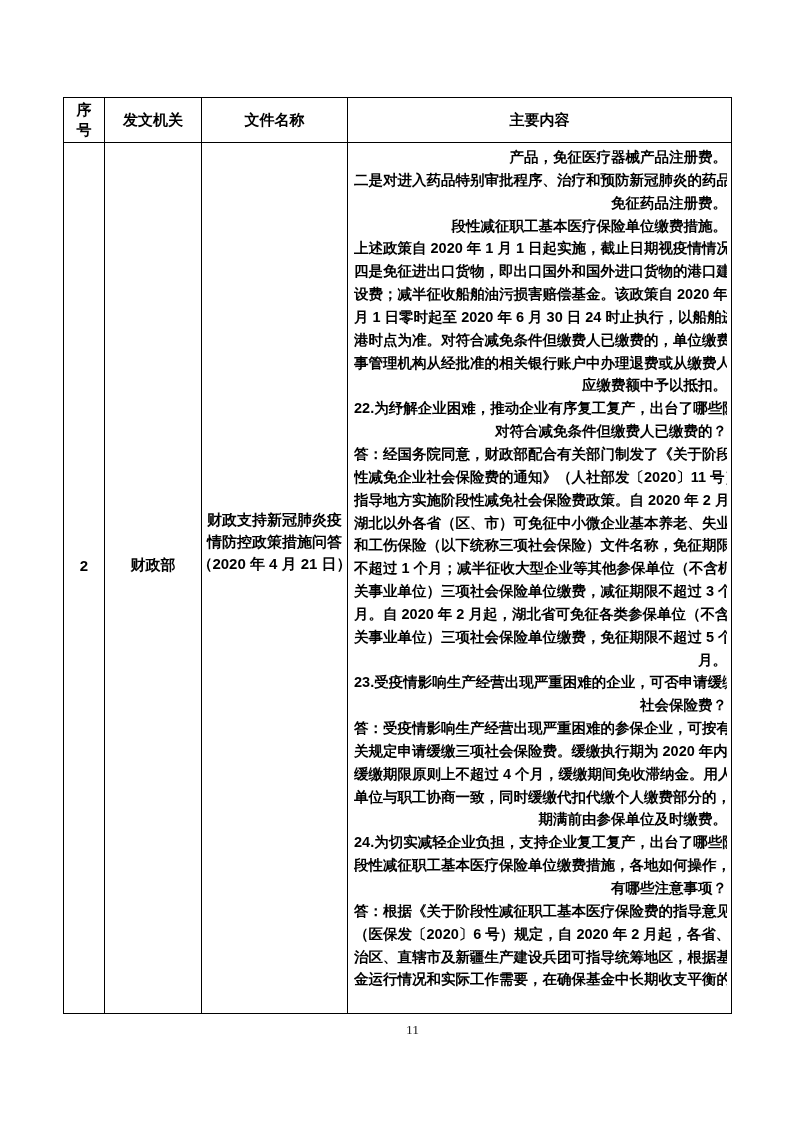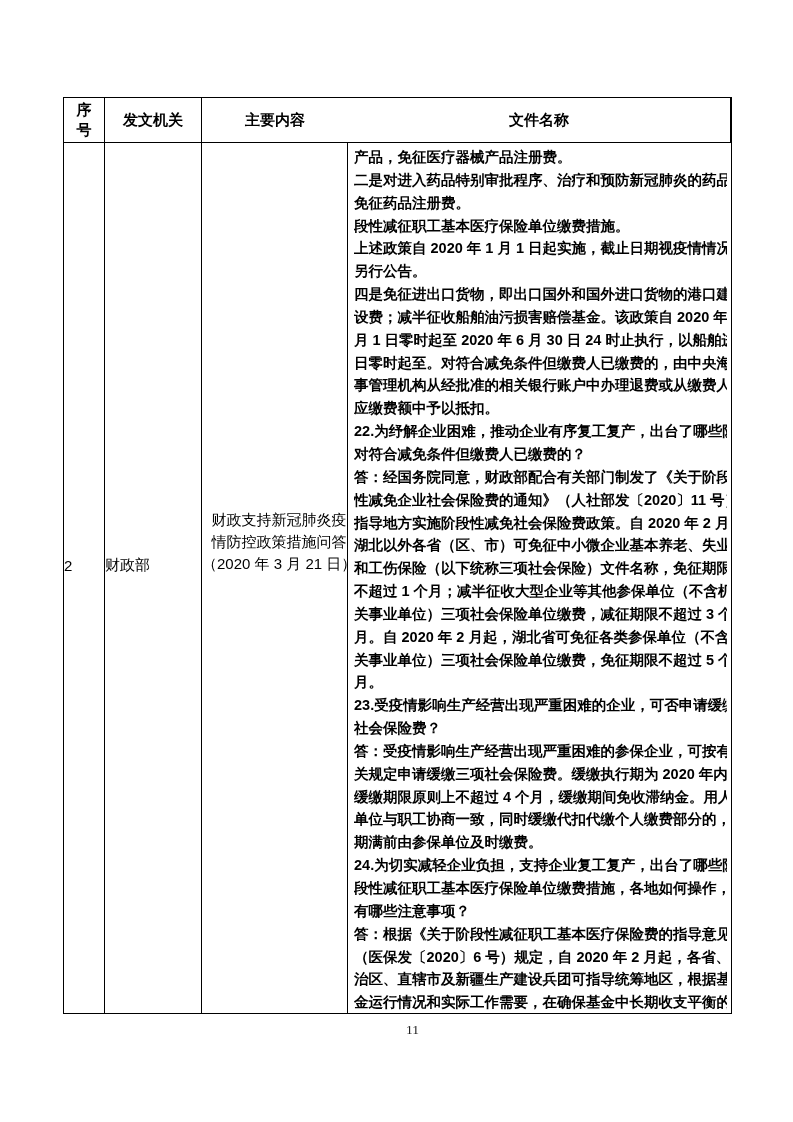--- a/index.html
+++ b/index.html
@@ -37,34 +37,35 @@
     align-items: center;
     justify-content: center;
     font-weight: bold;
     font-size: 15px;
     line-height: 20px;
     text-align: center;
   }
   .vcenter {
     display: flex;
     flex-direction: column;
-    align-items: flex-start;
+    align-items: center;
     justify-content: center;
-    font-weight: normal;
+    font-weight: bold;
     font-size: 15px;
     text-align: center;
   }
   .seq-cell   { padding-bottom: 26px; }
   .agency-cell{ padding-bottom: 26px; }
   .name-cell  { padding-bottom: 72px; }
   .name-cell .name-lines { line-height: 22px; }
   .name-lines div { white-space: nowrap; }
   .content-cell {
     padding: 3px 4px 0 6px;
     font-weight: bold;
+    text-align: right;
   }
   .content-cell .cline,
   .content-lines .cline {
     font-size: 14.5px;
     line-height: 22.85px;
     height: 22.85px;
     white-space: nowrap;
     overflow: hidden;
     letter-spacing: 0px;
   }
@@ -87,55 +88,54 @@
 
     <div class="cell head">
         <div>序</div>
         <div>号</div>
       </div>
 
     <div class="cell head">
       <span>发文机关</span>
     </div>
 
+    <div class="cell head">
+      <span>文件名称</span>
+    </div>
+
     <div class="cell head last-col">
       <span>主要内容</span>
-    </div>
-
-    <div class="cell head">
-      <span>文件名称</span>
     </div>
 
     <div class="cell vcenter seq-cell last-row">
       <span>2</span>
     </div>
 
     <div class="cell vcenter agency-cell last-row">
       <span>财政部</span>
     </div>
 
     <div class="cell vcenter name-cell last-row">
       <div class="name-lines">
           <div>财政支持新冠肺炎疫</div>
           <div>情防控政策措施问答</div>
-          <div>（2020 年 3 月 21 日）</div>
+          <div>（2020 年 4 月 21 日）</div>
         </div>
     </div>
 
     <div class="cell content-cell last-col last-row">
         <div class="cline">产品，免征医疗器械产品注册费。</div>
         <div class="cline">二是对进入药品特别审批程序、治疗和预防新冠肺炎的药品</div>
         <div class="cline">免征药品注册费。</div>
         <div class="cline">段性减征职工基本医疗保险单位缴费措施。</div>
         <div class="cline">上述政策自 2020 年 1 月 1 日起实施，截止日期视疫情情况</div>
-        <div class="cline">另行公告。</div>
         <div class="cline">四是免征进出口货物，即出口国外和国外进口货物的港口建</div>
         <div class="cline">设费；减半征收船舶油污损害赔偿基金。该政策自 2020 年 3</div>
         <div class="cline">月 1 日零时起至 2020 年 6 月 30 日 24 时止执行，以船舶进出</div>
-        <div class="cline">日零时起至。对符合减免条件但缴费人已缴费的，由中央海</div>
+        <div class="cline">港时点为准。对符合减免条件但缴费人已缴费的，单位缴费</div>
         <div class="cline">事管理机构从经批准的相关银行账户中办理退费或从缴费人</div>
         <div class="cline">应缴费额中予以抵扣。</div>
         <div class="cline">22.为纾解企业困难，推动企业有序复工复产，出台了哪些阶</div>
         <div class="cline">对符合减免条件但缴费人已缴费的？</div>
         <div class="cline">答：经国务院同意，财政部配合有关部门制发了《关于阶段</div>
         <div class="cline">性减免企业社会保险费的通知》（人社部发〔2020〕11 号），</div>
         <div class="cline">指导地方实施阶段性减免社会保险费政策。自 2020 年 2 月起，</div>
         <div class="cline">湖北以外各省（区、市）可免征中小微企业基本养老、失业</div>
         <div class="cline">和工伤保险（以下统称三项社会保险）文件名称，免征期限</div>
         <div class="cline">不超过 1 个月；减半征收大型企业等其他参保单位（不含机</div>

